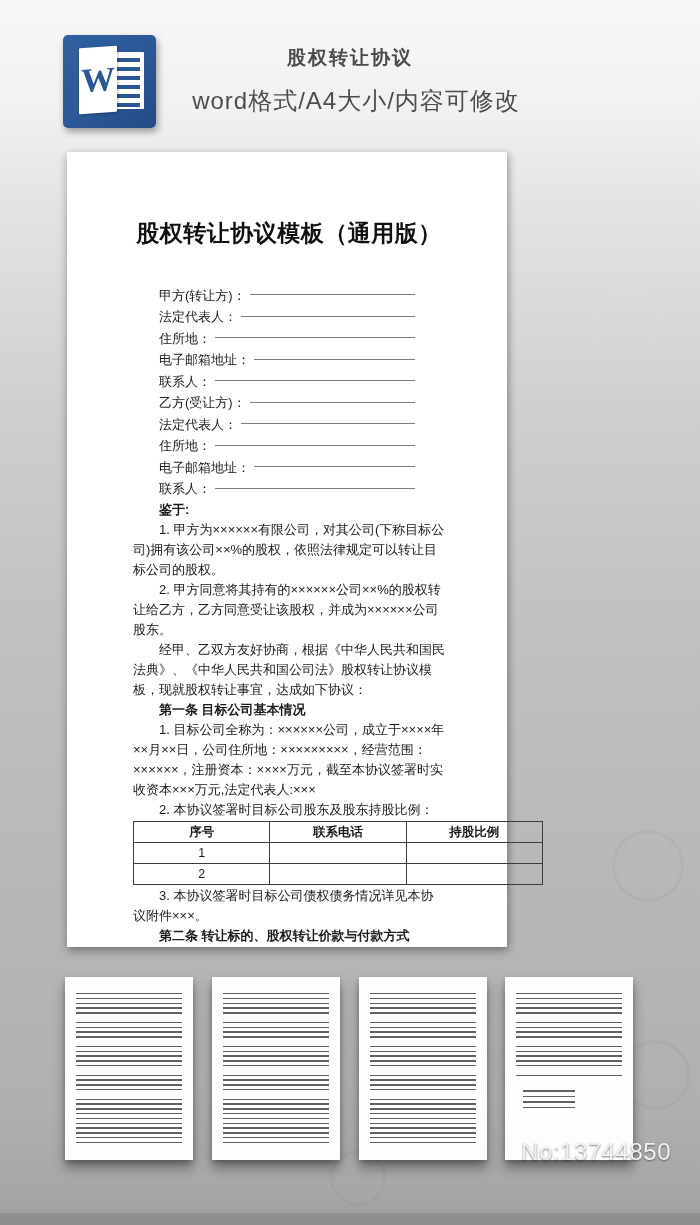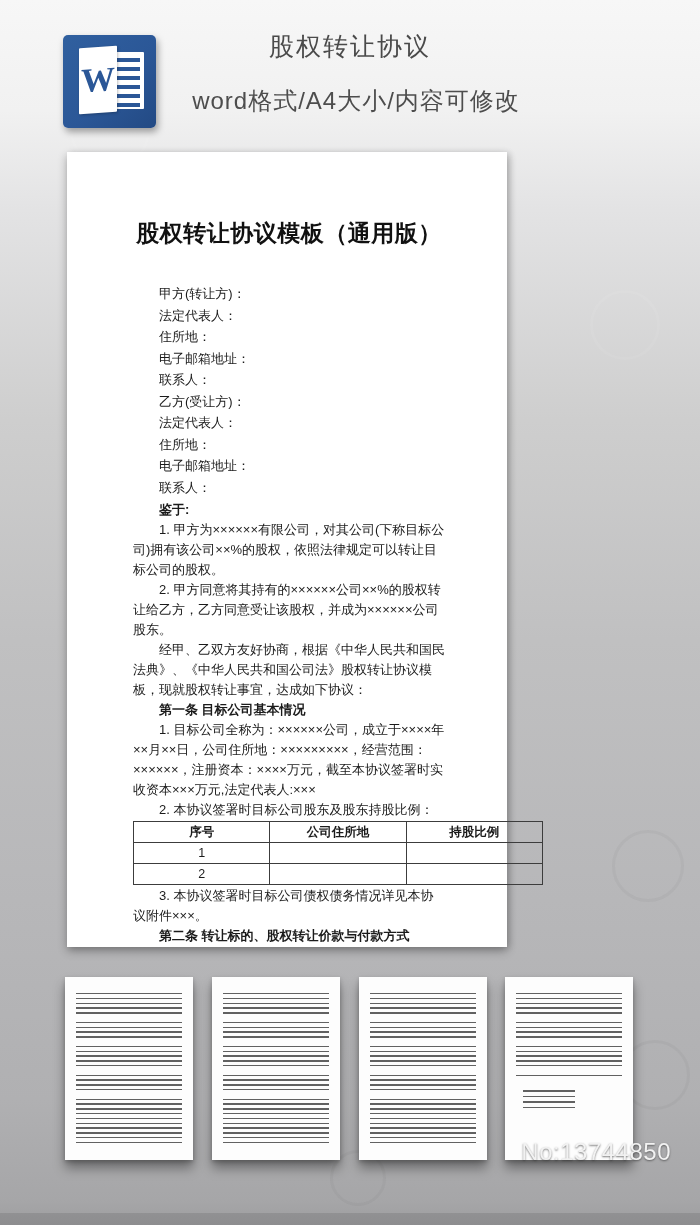--- a/index.html
+++ b/index.html
@@ -29,36 +29,36 @@
     background:#fff; border-radius:1px; }
   .word-icon .doc-sheet i { display:block; height:4px; background:#2b5797; margin:5px 4px 0 4px; }
   .word-icon .doc-sheet i:first-child { margin-top:6px; }
   .word-icon .w-page { position:absolute; left:16px; top:12px; width:38px; height:66px;
     background:#fff; transform:skewY(-4deg); border-radius:1px;
     display:flex; align-items:center; justify-content:center;
     box-shadow:1px 1px 3px rgba(0,0,0,0.25); }
   .word-icon .w-page span { color:#2b5797; font-size:34px; font-weight:bold;
     font-family:"Liberation Serif","DejaVu Serif",serif; line-height:1; }
 
-  .hdr-title { position:absolute; left:0; top:30px; width:100%; text-align:center;
-    font-size:25px; font-weight:normal; color:#4a4a4a; letter-spacing:2px; }
+  .hdr-title { position:absolute; left:0; top:45px; width:100%; text-align:center;
+    font-size:19px; font-weight:bold; color:#4a4a4a; letter-spacing:2px; }
   .hdr-sub { position:absolute; left:6px; top:85px; width:100%; text-align:center;
     font-size:24px; color:#4d4d4d; letter-spacing:1px; }
 
   
   .page { position:absolute; left:67px; top:152px; width:440px; height:795px;
     background:#ffffff;
     box-shadow:0 4px 9px rgba(0,0,0,0.30), 3px 1px 6px rgba(0,0,0,0.12); }
   .doc-inner { padding:66px 62px 0 66px; color:#1b1b1b; }
   .doc-title { text-align:center; font-size:23px; font-weight:bold; color:#111;
     line-height:30px; margin-bottom:37px; letter-spacing:0.5px; white-space:nowrap; }
 
   .fields { }
-  .field { display:flex; align-items:flex-start; width:282px; padding-left:26px;
-    height:21.5px; font-size:13px;flex-direction:column; }
+  .field { display:flex; align-items:center; width:282px; padding-left:26px;
+    height:21.5px; font-size:13px; }
   .field .lbl { white-space:nowrap; color:#1b1b1b; }
   .field .line { flex:1; border-bottom:1px solid #7c7c7c; margin:0 0 2px 4px; }
   .party-b { }
 
   .doc-flow { font-size:13px; line-height:20px; color:#1b1b1b; }
   .doc-flow p { text-indent:26px; }
   .doc-flow p.bold { font-weight:bold; }
 
   table.sh-table { border-collapse:collapse; width:410px; margin:1px 0;
     table-layout:fixed;padding-left:40px; }
@@ -170,21 +170,21 @@
         <p>2. 甲方同意将其持有的××××××公司××%的股权转让给乙方，乙方同意受让该股权，并成为××××××公司股东。</p>
         <p>经甲、乙双方友好协商，根据《中华人民共和国民法典》、《中华人民共和国公司法》股权转让协议模板，现就股权转让事宜，达成如下协议：</p>
         <p class="bold">第一条  目标公司基本情况</p>
         <p>1. 目标公司全称为：××××××公司，成立于××××年××月××日，公司住所地：×××××××××，经营范围：××××××，注册资本：××××万元，截至本协议签署时实收资本×××万元,法定代表人:×××</p>
         <p>2. 本协议签署时目标公司股东及股东持股比例：</p>
 
         <table class="sh-table">
           <tbody>
               <tr>
             <th>序号</th>
-            <th>公司住所地</th>
+            <th>联系电话</th>
             <th>持股比例</th>
           </tr>
           <tr>
             <td>1</td>
             <td></td>
             <td></td>
           </tr>
           <tr>
             <td>2</td>
             <td></td>

